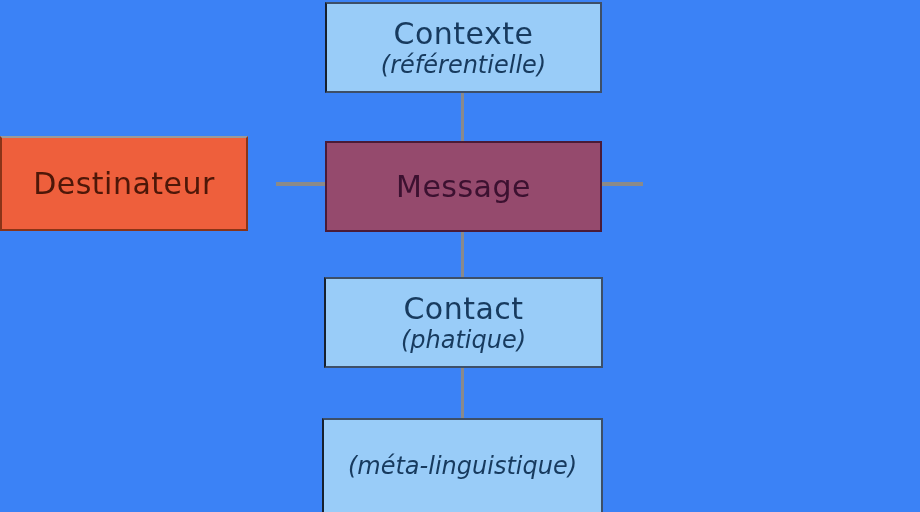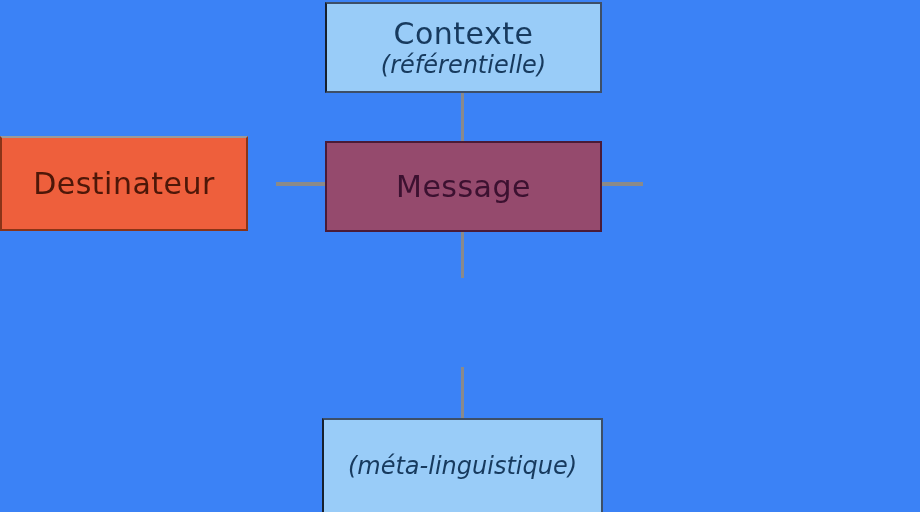--- a/index.html
+++ b/index.html
@@ -86,18 +86,22 @@
 
   <div class="node orange" id="node-destinateur" style="background-color: rgb(238, 95, 60);">
     <span class="label">Destinateur</span>
   </div>
 
   <div class="node purple" id="node-message" style="background-color: rgb(149, 74, 109);">
     <span class="label">Message</span>
   </div>
 
 
+  <div class="node blue" id="node-contact" style="background-color: rgb(153, 204, 248);">
+    <span class="label">Contact</span>
+    <span class="func">(phatique)</span>
+  </div>
 
   <div class="node blue" id="node-code" style="background-color: rgb(153, 204, 248);">
     <span class="func">(méta-linguistique)</span>
   </div>
 
 </div>
 
 </body></html>

